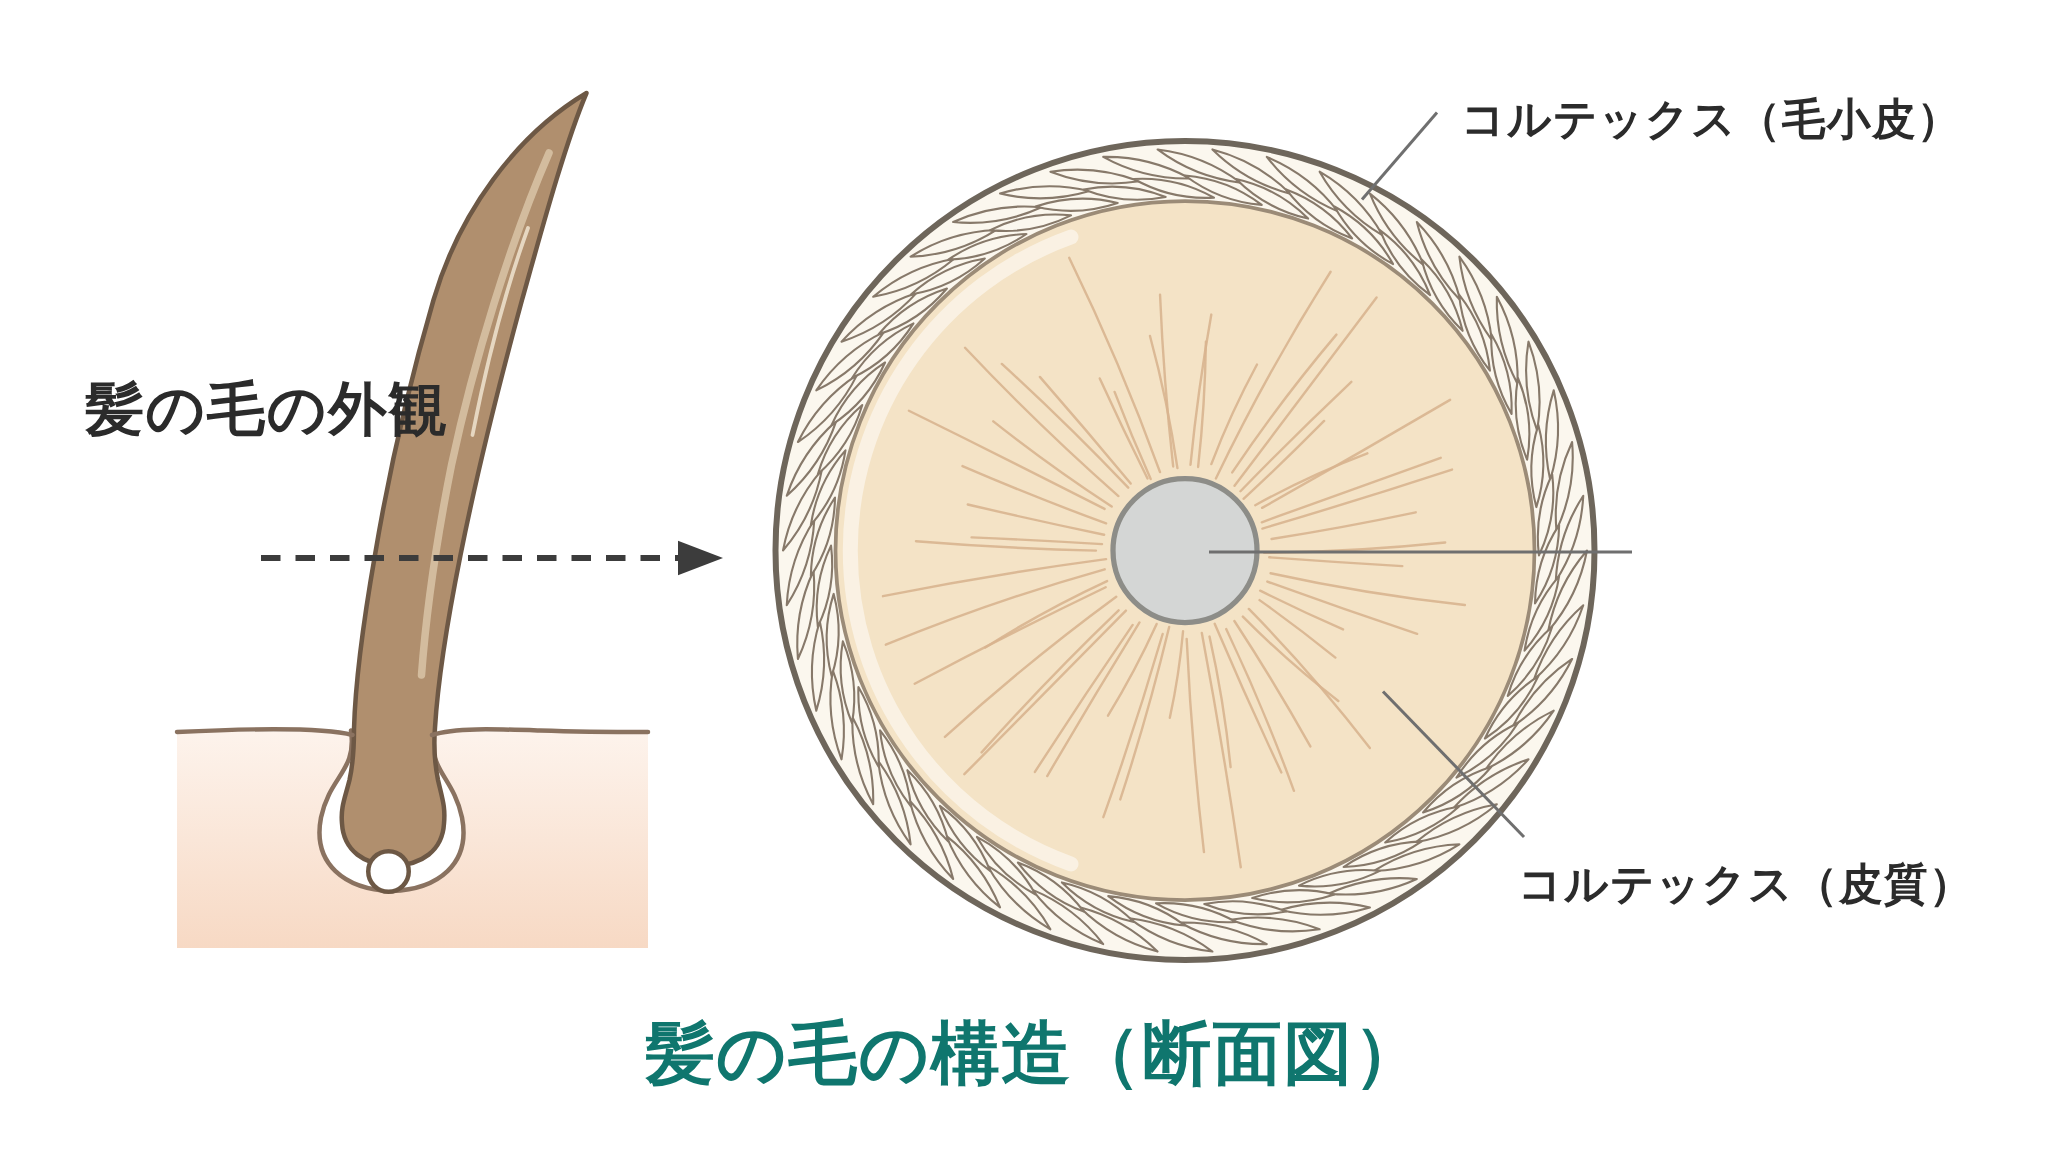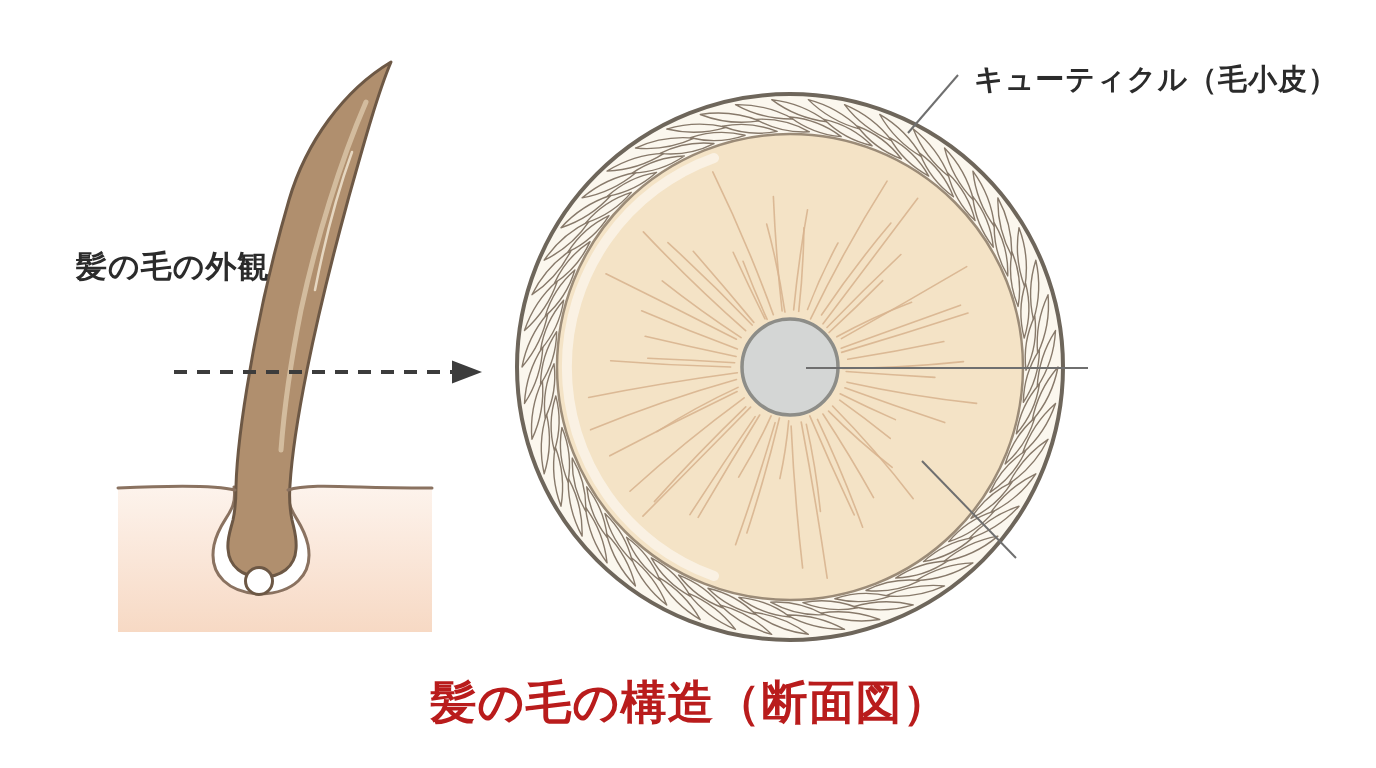--- a/index.html
+++ b/index.html
@@ -2,26 +2,26 @@
 <html><head>
 <meta charset="utf-8">
 <style>
   html,body{margin:0;padding:0;background:#ffffff;width:1376px;height:768px;overflow:hidden;}
   #stage{position:relative;width:1376px;height:768px;background:#ffffff;
          font-family:"DejaVu Sans","Liberation Sans",sans-serif;}
   #stage svg{position:absolute;left:0;top:0;}
   .lbl{position:absolute;white-space:nowrap;color:#2b2b2b;
        font-family:"DejaVu Sans","Liberation Sans",sans-serif;
        font-weight:600;letter-spacing:1px;}
-  .lbl.side{left:76px;top:246px;font-size:31px;}
+  .lbl.side{left:57px;top:246px;font-size:39px;}
   .lbl.cuticle{left:974px;top:60px;font-size:29px;}
   .lbl.medulla{left:1100px;top:354px;font-size:29px;}
   .lbl.cortex{left:1012px;top:570px;font-size:29px;}
   .lbl.title{left:690px;top:672px;transform:translateX(-50%);
-             font-size:46px;font-weight:700;color:#b91c1c;}
+             font-size:46px;font-weight:700;color:#0f766e;}
 </style>
 </head>
 <body>
 
 <div id="stage">
 
   <svg width="1376" height="768" viewBox="0 0 1376 768">
     <defs>
       <linearGradient id="skinGrad" x1="0" y1="0" x2="0" y2="1">
         <stop offset="0" stop-color="#fdf3ec"></stop>
@@ -221,15 +221,16 @@
     </g>
 
     <g>
       <line x1="958" y1="75" x2="908" y2="133" stroke="#6f6f6f" stroke-width="2"></line>
       <line x1="806" y1="368" x2="1088" y2="368" stroke="#6f6f6f" stroke-width="2"></line>
       <line x1="922" y1="461" x2="1016" y2="558" stroke="#6f6f6f" stroke-width="2"></line>
     </g>
   </svg>
 
   <div class="lbl side">髪の毛の外観</div>
-  <div class="lbl cuticle">キューティクル（毛小皮）</div>
+  <div class="lbl cuticle">コルテックス（毛小皮）</div>
+  <div class="lbl cortex">コルテックス（皮質）</div>
   <div class="lbl title">髪の毛の構造（断面図）</div>
 </div>
 
 </body></html>

